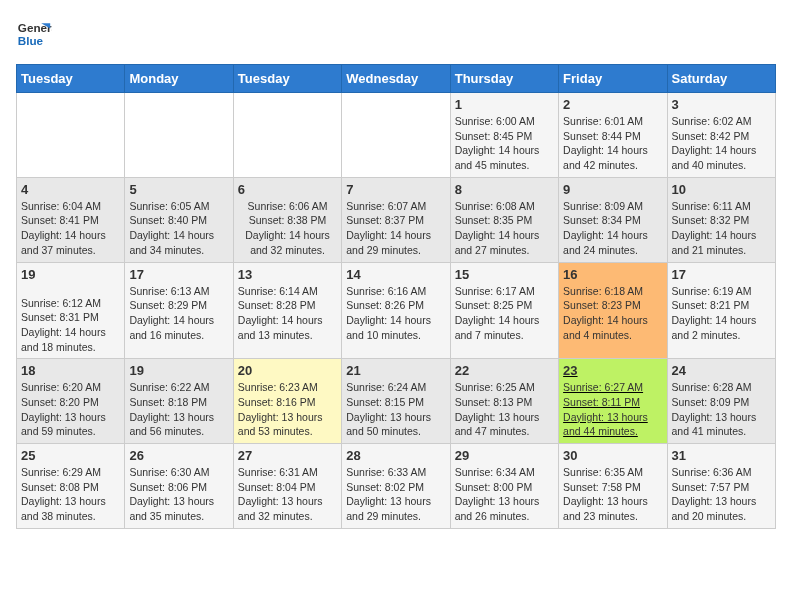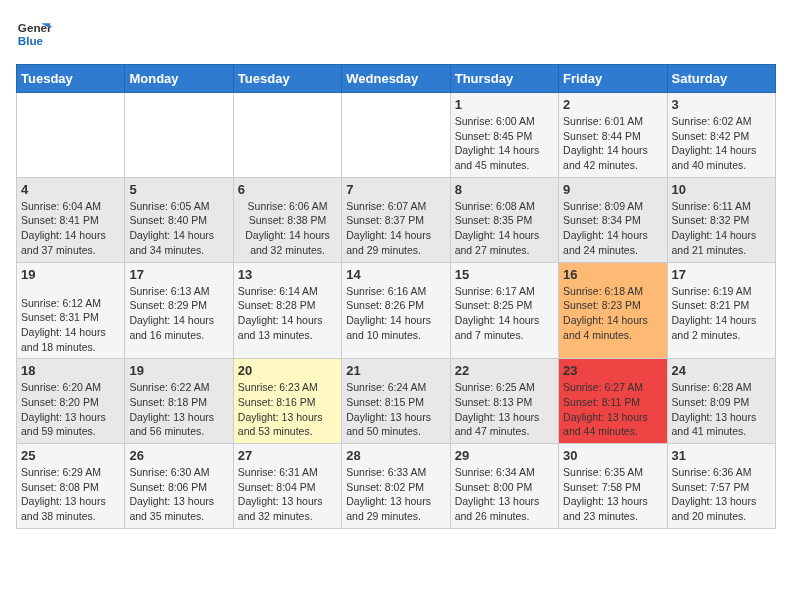--- a/index.html
+++ b/index.html
@@ -246,21 +246,21 @@
           <div class="day-info" style="white-space: pre-line;">Sunrise: 6:24 AM
 Sunset: 8:15 PM
 Daylight: 13 hours and 50 minutes.</div>
         </td>
         <td style="background: rgb(232, 232, 232);">
           <div class="day-num">22</div>
           <div class="day-info" style="white-space: pre-line;">Sunrise: 6:25 AM
 Sunset: 8:13 PM
 Daylight: 13 hours and 47 minutes.</div>
         </td>
-        <td style="background: #ef4444;">
+        <td style="background: #bef264; text-decoration: underline;">
           <div class="day-num">23</div>
           <div class="day-info" style="white-space: pre-line;">Sunrise: 6:27 AM
 Sunset: 8:11 PM
 Daylight: 13 hours and 44 minutes.</div>
         </td>
         <td style="background: rgb(232, 232, 232);">
           <div class="day-num">24</div>
           <div class="day-info" style="white-space: pre-line;">Sunrise: 6:28 AM
 Sunset: 8:09 PM
 Daylight: 13 hours and 41 minutes.</div>

